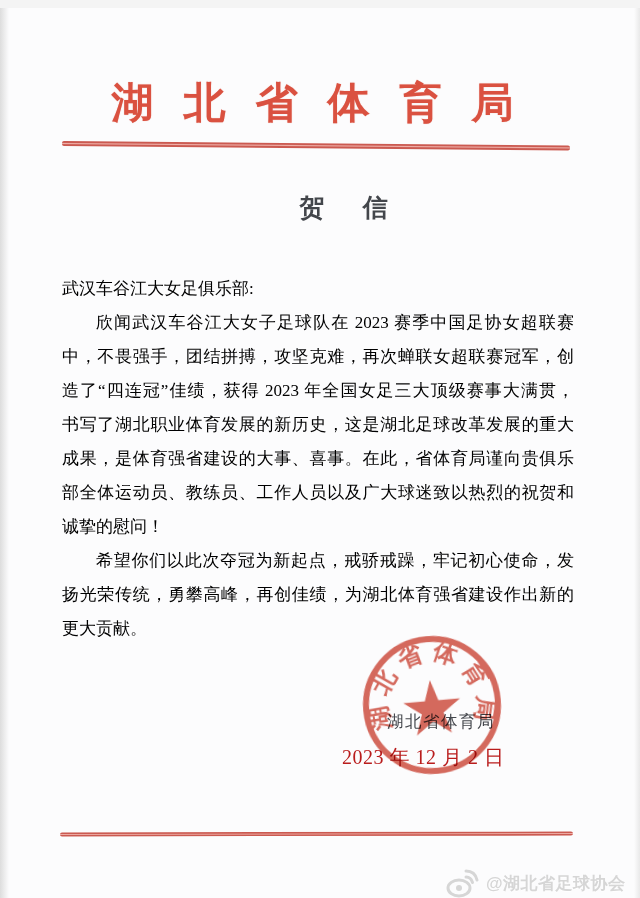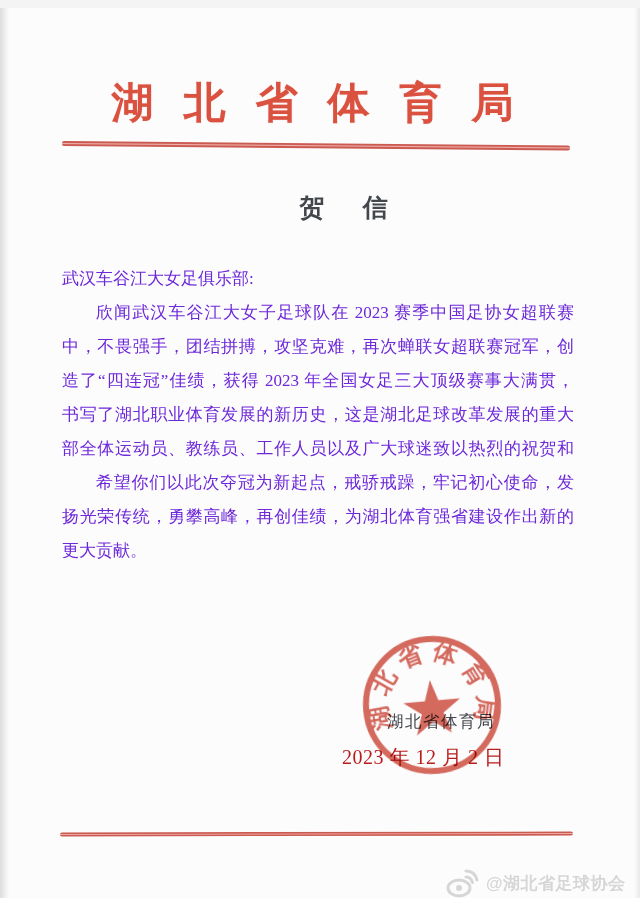--- a/index.html
+++ b/index.html
@@ -29,22 +29,22 @@
   .head-rule{top:133px;left:62px;width:508px;transform:rotate(.5deg);transform-origin:left center;}
   .foot-rule{top:824px;left:60px;width:513px;height:4px;transform:rotate(-.1deg);}
 
   .doc-title{
     position:absolute;top:183px;left:0;right:0;text-align:center;
     font-size:25px;font-weight:700;color:#43464b;letter-spacing:1px;
     word-spacing:30px;white-space:pre;padding-left:48px;
   }
 
   .body-text{
-    position:absolute;top:254px;left:62px;width:512px;
-    font-size:17px;line-height:34px;color:#6d28d9;
+    position:absolute;top:264px;left:62px;width:512px;
+    font-size:17px;line-height:34px;color:#000000;
   }
   .line{width:100%;}
   .fill{text-align:justify;text-align-last:justify;}
   .indent{text-indent:2em;}
 
   .sig-org{position:absolute;top:706px;left:387px;font-size:16.5px;
     letter-spacing:1.5px;color:#43464c;line-height:1;}
   .sig-date{position:absolute;top:739px;left:342px;font-size:20px;
     letter-spacing:.5px;color:#b91c1c;line-height:1;}
 
@@ -72,21 +72,23 @@
   <div class="head-rule"></div>
 
   <div class="doc-title">贺 信</div>
 
   <div class="body-text">
     <div class="line">武汉车谷江大女足俱乐部:</div>
     <div class="line indent fill">欣闻武汉车谷江大女子足球队在 2023 赛季中国足协女超联赛</div>
     <div class="line fill">中，不畏强手，团结拼搏，攻坚克难，再次蝉联女超联赛冠军，创</div>
     <div class="line fill">造了“四连冠”佳绩，获得 2023 年全国女足三大顶级赛事大满贯，</div>
     <div class="line fill">书写了湖北职业体育发展的新历史，这是湖北足球改革发展的重大</div>
+    <div class="line fill">成果，是体育强省建设的大事、喜事。在此，省体育局谨向贵俱乐</div>
     <div class="line fill">部全体运动员、教练员、工作人员以及广大球迷致以热烈的祝贺和</div>
+    <div class="line">诚挚的慰问！</div>
     <div class="line indent fill">希望你们以此次夺冠为新起点，戒骄戒躁，牢记初心使命，发</div>
     <div class="line fill">扬光荣传统，勇攀高峰，再创佳绩，为湖北体育强省建设作出新的</div>
     <div class="line">更大贡献。</div>
   </div>
 
   <div class="sig-org">湖北省体育局</div>
   <div class="sig-date">2023 年 12 月 2 日</div>
 
   <svg class="seal" viewBox="0 0 150 150">
     <defs>

